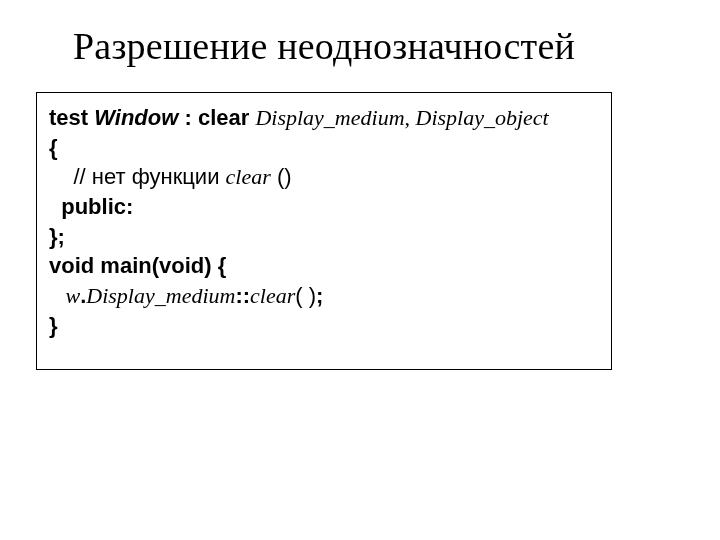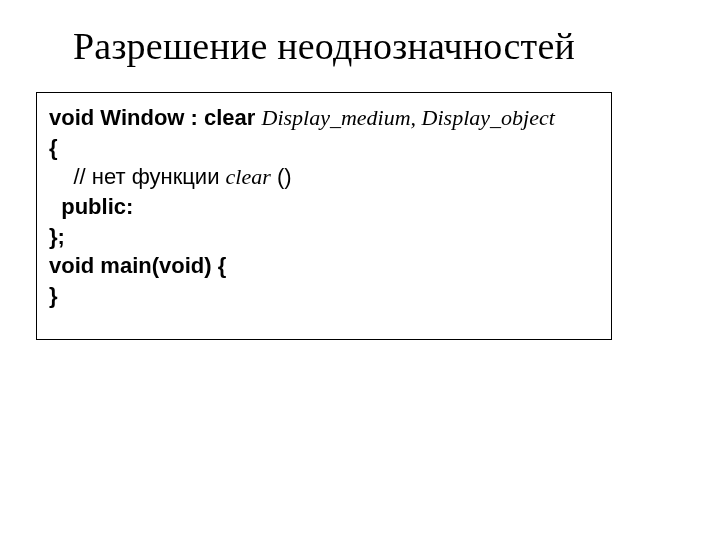--- a/index.html
+++ b/index.html
@@ -31,42 +31,43 @@
     padding: 10px 12px 28px 12px;
     font-size: 22px;
     line-height: 1.35;
   }
   .code-line {
     white-space: pre;
     font-family: Arial, sans-serif;
   }
   .b  { font-weight: 700; }
   .i  { font-style: italic; font-family: Liberation Serif, serif; }
-  .bi { font-weight: 700; }
+  .bi { font-weight: 700; font-style: italic; }
 </style>
 </head>
 <body>
 
 <div class="slide">
 
   <h1 class="title">Разрешение неоднозначностей</h1>
 
   <div class="code-box">
 
-    <div class="code-line"><span class="b">void </span><span class="bi">Window</span><span class="b"> : clear </span><span class="i">Display_medium, Display_object</span></div>
+    <div class="code-line"><span class="b">test </span><span class="bi">Window</span><span class="b"> : clear </span><span class="i">Display_medium, Display_object</span></div>
 
     <div class="code-line"><span class="b">{</span></div>
 
     <div class="code-line"><span>    // нет функции </span><span class="i">clear</span><span> ()</span></div>
 
     <div class="code-line"><span class="b">  public:</span></div>
 
     <div class="code-line"><span class="b">};</span></div>
 
     <div class="code-line"><span class="b">void main(void) {</span></div>
 
 
+    <div class="code-line"><span class="i">   w</span><span class="b">.</span><span class="i">Display_medium</span><span class="b">::</span><span class="i">clear</span><span>( )</span><span class="b">;</span></div>
 
 
     <div class="code-line"><span class="b">}</span></div>
 
   </div>
 </div>
 
 </body></html>

